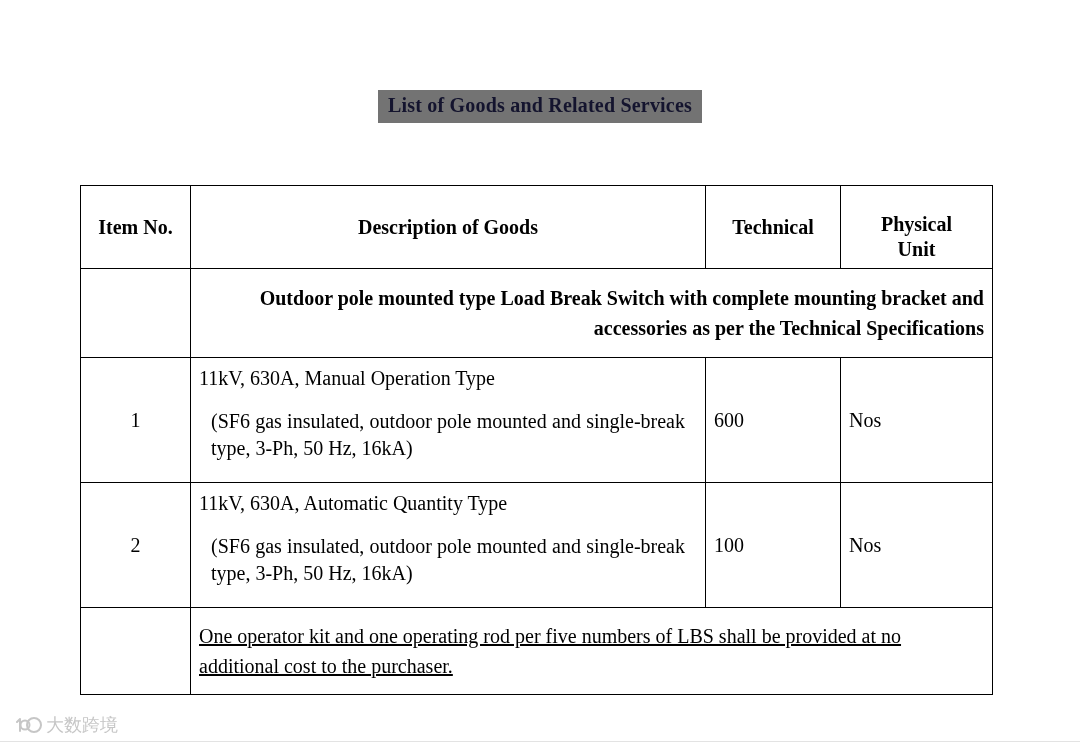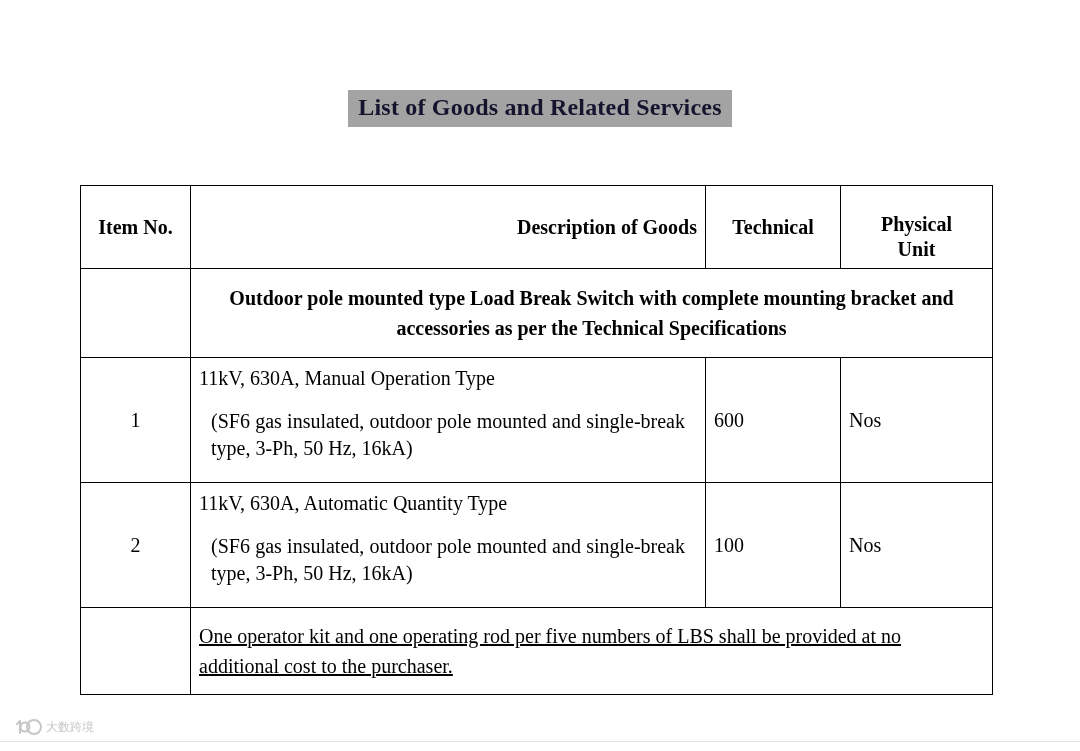--- a/index.html
+++ b/index.html
@@ -19,23 +19,23 @@
   
   .title-wrap {
     position: absolute;
     top: 90px;
     left: 0;
     width: 100%;
     text-align: center;
   }
   .title-highlight {
     display: inline-block;
-    background: #a3a3a3;
+    background: #737373;
     color: #14142e;
-    font-size: 24px;
+    font-size: 20px;
     font-weight: bold;
     padding: 4px 10px 6px 10px;
     letter-spacing: 0.2px;
     text-align: right;
   }
 
   
   table.goods {
     position: absolute;
     left: 80px;
@@ -61,31 +61,31 @@
   td.col-qty,
   td.col-unit   { }
 
   .th-text {
     font-weight: bold;
     font-size: 20px;
   }
   td.header-itemno,
   td.header-qty,
   td.header-unit { text-align: center; }
-  td.header-desc { text-align: right; margin-left: 40px; }
+  td.header-desc { text-align: center; margin-left: 40px; }
   td.header-unit .th-text {
     display: inline-block;
     max-width: 90px;
     line-height: 1.25;
     margin-top: 20px;
   }
 
   td.intro-cell {
     font-weight: bold;
-    text-align: center;
+    text-align: right;
     line-height: 1.5;
     padding-left: 9px;
     padding-right: 14px;
   }
 
   td.desc-cell {
     vertical-align: middle;
     padding-top: 10px;
     padding-bottom: 12px;
     padding-left: 9px;
@@ -115,21 +115,21 @@
   .watermark {
     position: absolute;
     left: 16px;
     bottom: 14px;
     display: flex;
     align-items: center;
     gap: 4px;
     color: #c3c3c3;
     opacity: 0.95;
     font-family: "Liberation Sans", sans-serif;
-    font-size: 12px;
+    font-size: 18px;
     user-select: none;
   }
   .watermark-icon {
     display: inline-flex;
     align-items: center;
     justify-content: center;
     width: 26px;
     height: 20px;
     color: #c3c3c3;
   }

